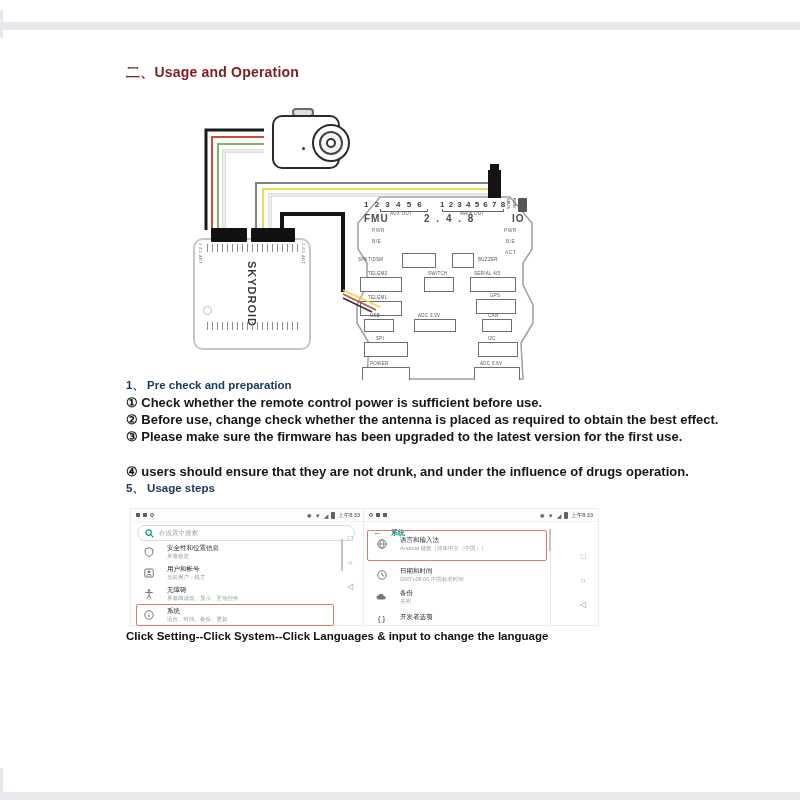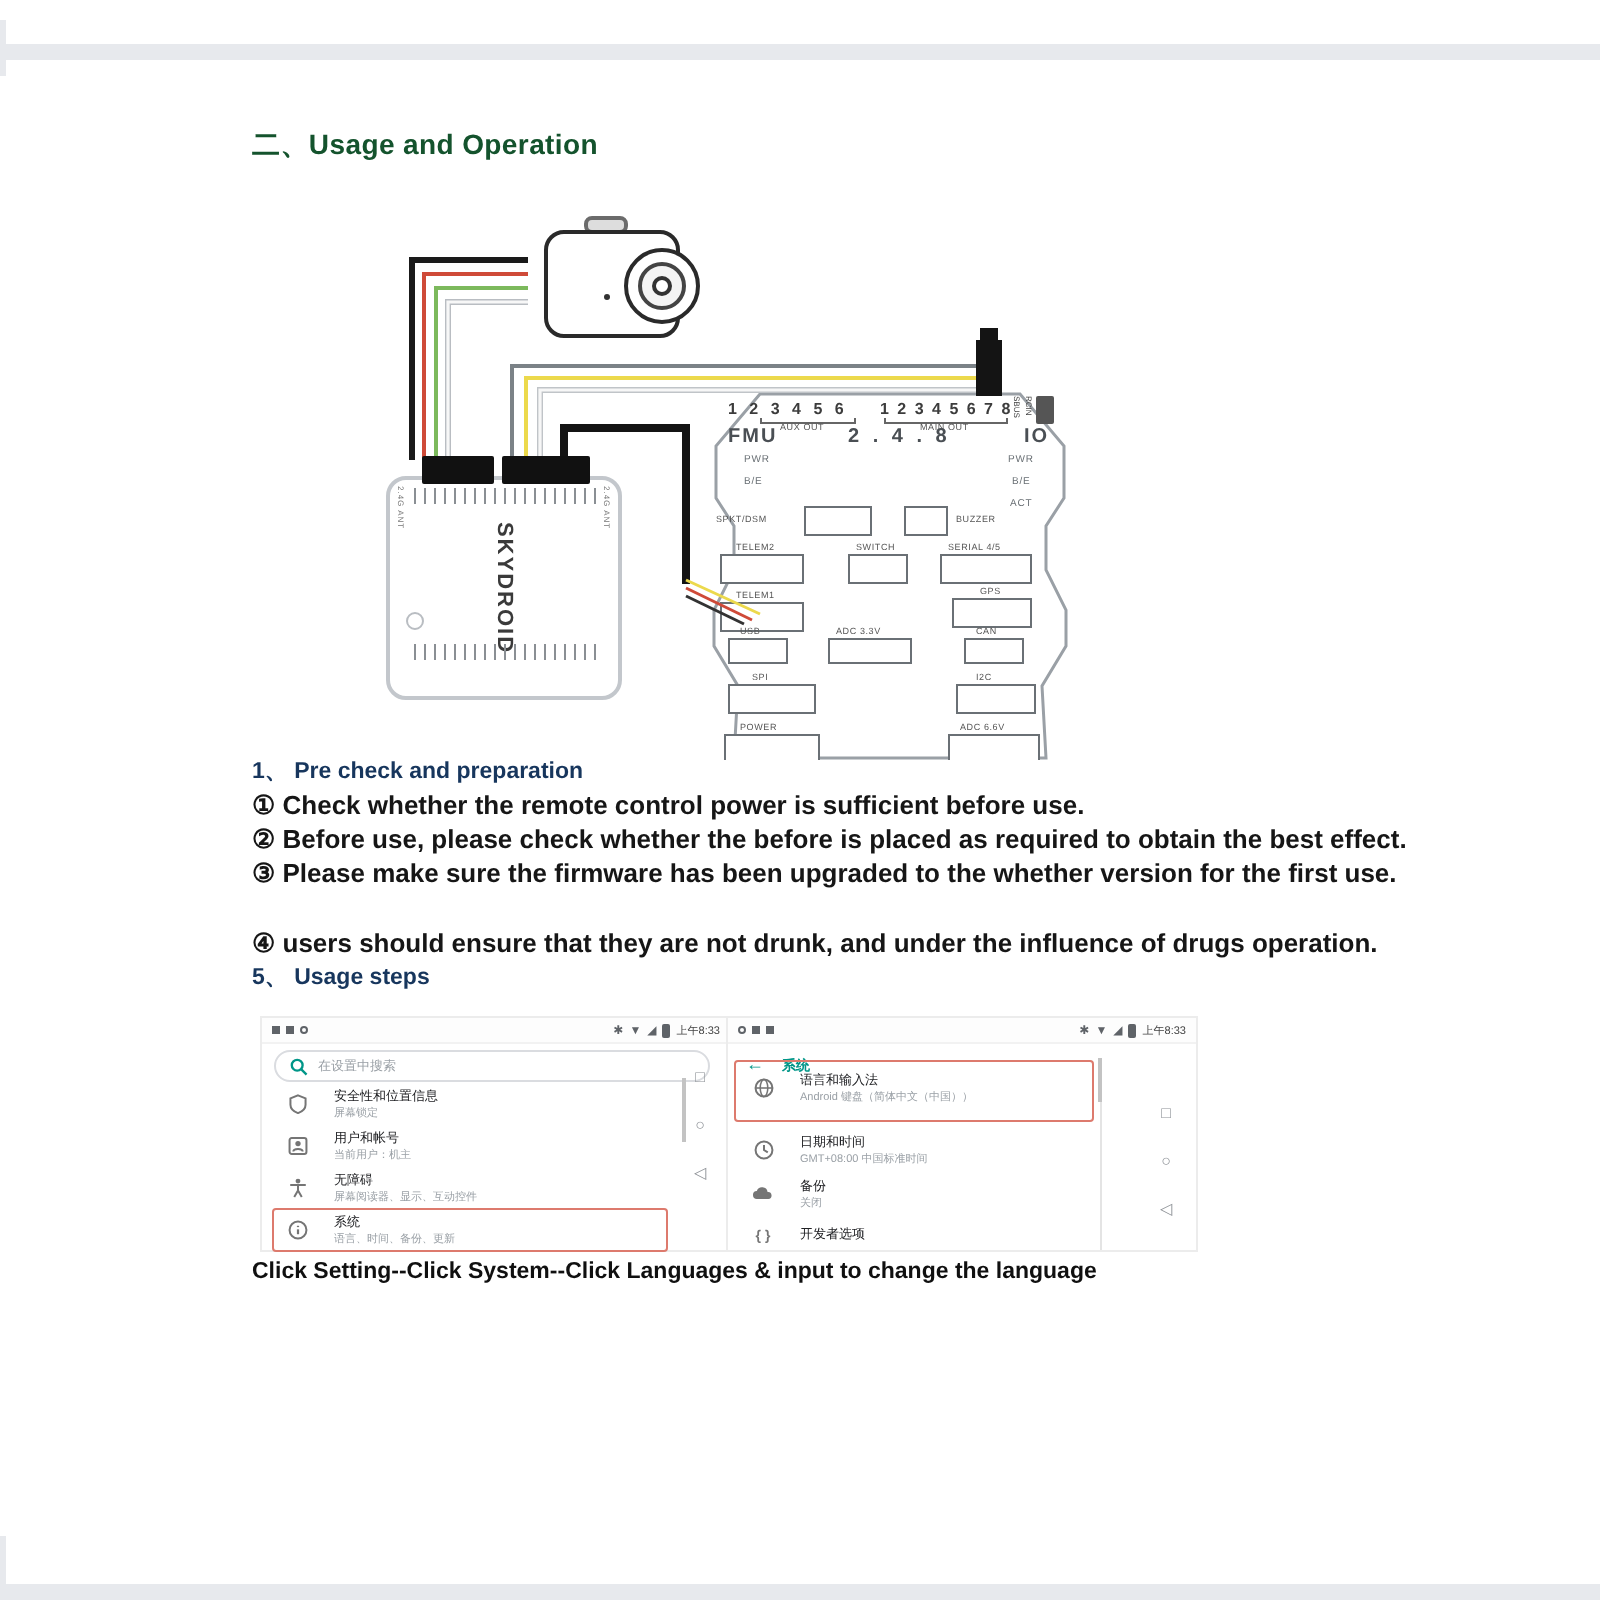--- a/index.html
+++ b/index.html
@@ -4,21 +4,21 @@
 <style>
   * { margin:0; padding:0; box-sizing:border-box; }
   html,body { width:800px; height:800px; background:#fff; }
   body { font-family:"Liberation Sans", sans-serif; position:relative; overflow:hidden; }
   .abs { position:absolute; }
 
   
   .band { background:#e7e9ed; }
 
   
-  .doc-title { left:126px; top:64px; font-size:14px; font-weight:bold; color:#14532d; letter-spacing:.2px; }
+  .doc-title { left:126px; top:64px; font-size:14px; font-weight:bold; color:#7f1d1d; letter-spacing:.2px; }
   .sec-head  { font-size:11.5px; font-weight:bold; color:#17365d; }
   .sec-item  { font-size:13px; font-weight:600; color:#161616; white-space:nowrap; }
   .caption   { left:126px; top:630px; font-size:11.5px; font-weight:600; color:#101010; }
 
   
   .diagram { left:190px; top:108px; width:360px; height:272px; }
   .diagram svg.wires { position:absolute; left:0; top:0; z-index:3; }
 
   .cam-body { left:82px; top:7px; width:68px; height:54px; border:2px solid #2a2a2a; border-radius:10px; background:#fff; z-index:2; }
   .cam-bump { left:102px; top:0px; width:22px; height:9px; border:2px solid #6b6b6b; border-radius:4px; background:#ddd; z-index:1; }
@@ -177,22 +177,22 @@
 
     <path d="M92,122 V106 H153 V184" fill="none" stroke="#141414" stroke-width="4"></path>
     <path d="M153,182 L190,199" fill="none" stroke="#ecd94c" stroke-width="1.5"></path>
     <path d="M153,186 L186,202" fill="none" stroke="#cf4a38" stroke-width="1.5"></path>
     <path d="M153,190 L182,204" fill="none" stroke="#333333" stroke-width="1.5"></path>
   </svg>
 </div>
 
 <div class="abs sec-head" style="left:126px;top:378px;text-align:center;">1、 Pre check and preparation</div>
 <div class="abs sec-item" style="left:126px;top:395px;">① Check whether the remote control power is sufficient before use.</div>
-<div class="abs sec-item" style="left:126px;top:412px;">② Before use, please check whether the before is placed as required to obtain the best effect.</div>
-<div class="abs sec-item" style="left:126px;top:429px;">③ Please make sure the firmware has been upgraded to the whether version for the first use.</div>
+<div class="abs sec-item" style="left:126px;top:412px;">② Before use, change check whether the antenna is placed as required to obtain the best effect.</div>
+<div class="abs sec-item" style="left:126px;top:429px;">③ Please make sure the firmware has been upgraded to the latest version for the first use.</div>
 <div class="abs sec-item" style="left:126px;top:464px;">④ users should ensure that they are not drunk, and under the influence of drugs operation.</div>
 
 <div class="abs sec-head" style="left:126px;top:481px;">5、 Usage steps</div>
 
 <div class="abs phone" style="left:130px;">
   <div class="abs statusbar">
     <div class="abs sb-left">
       <div class="sb-sq"></div>
       <div class="sb-sq"></div>
       <div class="sb-ci"></div>

